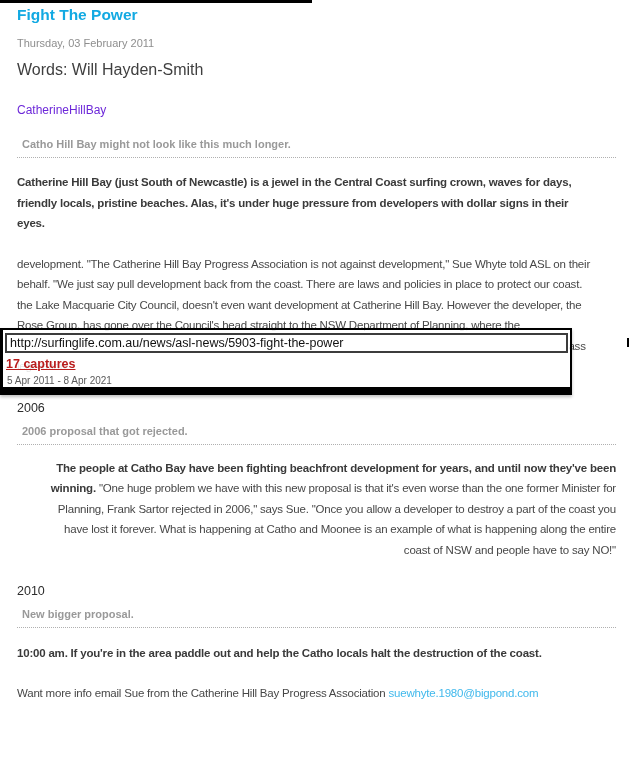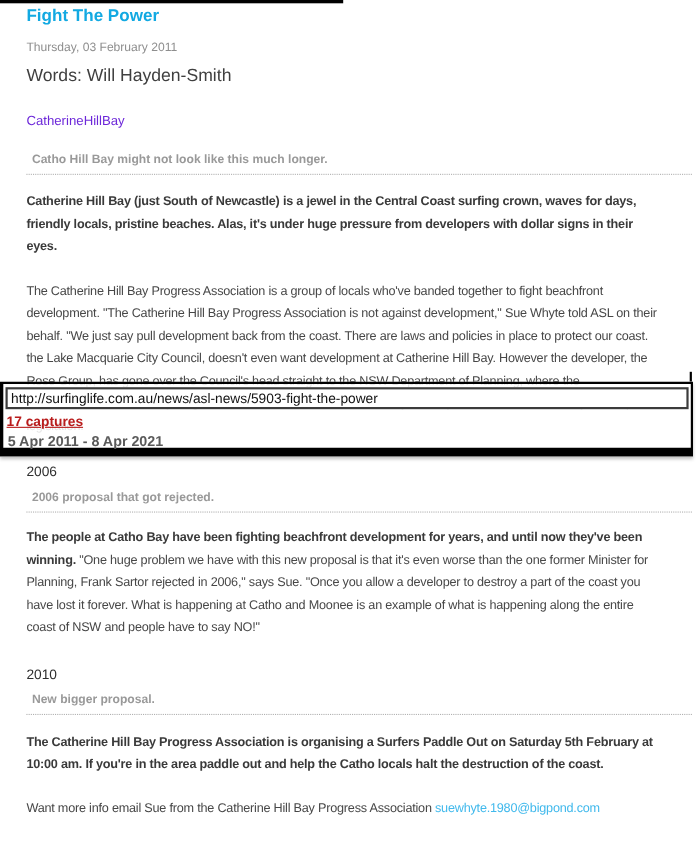--- a/index.html
+++ b/index.html
@@ -1,21 +1,21 @@
 <!DOCTYPE html>
 <html><head>
 <meta charset="utf-8">
 <style>
   html,body{margin:0;padding:0;}
   body{
     width:633px;height:770px;position:relative;background:#ffffff;
     font-family:"Liberation Sans","DejaVu Sans",sans-serif;
     overflow:hidden;
   }
-  .content{padding:0 4px;margin-left:20px;}
+  .content{padding:0 17px;}
   .artifact-topbar{position:absolute;left:0;top:0;width:312px;height:3px;background:#000;}
   .artifact-right{position:absolute;left:627px;top:338px;width:2px;height:9px;background:#000;}
 
   h1.page-title{
     margin:6px 0 0 0;font-size:15.5px;line-height:18px;font-weight:bold;
     color:#12a9e2;letter-spacing:0;
   }
   .article-date{margin-top:13px;font-size:11px;line-height:13px;color:#8e8e8e;}
   .byline{margin-top:13px;font-size:16px;line-height:14px;color:#3f3f3f;}
   .gallery-link{display:inline-block;margin-top:26px;font-size:12px;line-height:14px;color:#6d28d9;text-decoration:none;cursor:pointer;}
@@ -26,46 +26,46 @@
   }
   .caption.c1{margin-top:20px;}
   .caption.c2, .caption.c3{margin-top:9px;}
 
   .para{font-size:11.5px;letter-spacing:-0.2px;color:#474747;}
   .para .line{line-height:20.5px;white-space:nowrap;}
   .para.bold-para{font-weight:bold;color:#3a3a3a;}
   .para .b{font-weight:bold;color:#3a3a3a;}
   .para.intro{margin-top:14px;}
   .para.body1{margin-top:20px;}
-  .para.fight{margin-top:13px;}
+  .para.fight{margin-top:13px;text-align:right;}
   .para.paddle{margin-top:15px;}
   .para.outro{margin-top:19px;}
   .maillink{color:#41b9ec;text-decoration:none;cursor:pointer;}
 
   .h2{margin-top:24px;font-size:12.5px;line-height:15px;color:#2d2d2d;font-weight:normal;}
 
   
   .wayback{
-    position:absolute;left:0;top:347px;width:630px;box-sizing:border-box;
+    position:absolute;left:0;top:328px;width:572px;box-sizing:border-box;
     border:2px solid #000;border-left-width:3px;border-bottom-width:8px;
     background:rgba(255,255,255,0.86);
     box-shadow:0 2px 3px rgba(0,0,0,0.25);
     z-index:5;
   }
   .wayback-url{
     display:block;box-sizing:border-box;width:calc(100% - 4px);
     margin:3px 2px 0 2px;border:2px solid #3c3c3c;background:#fff;
     font-family:"Liberation Sans","DejaVu Sans",sans-serif;
     font-size:12.5px;line-height:14px;color:#111;padding:1px 3px;border-radius:0;
   }
   .captures-link{
     display:inline-block;margin:4px 0 0 3px;
     font-size:12.5px;font-weight:bold;color:#b91c1c;text-decoration:underline;cursor:pointer;
   }
-  .date-range{margin:3px 0 0 4px;font-size:13px;line-height:12px;color:#5a5a5a;font-weight:bold;}
+  .date-range{margin:3px 0 0 4px;font-size:10px;line-height:12px;color:#5a5a5a;}
 </style>
 </head>
 <body>
 
 <div class="artifact-topbar"></div>
 <div class="artifact-right"></div>
 
 <div class="content">
   <h1 class="page-title">Fight The Power</h1>
   <div class="article-date">Thursday, 03 February 2011</div>
@@ -74,21 +74,20 @@
 
   <div class="caption c1">Catho Hill Bay might not look like this much longer.</div>
 
   <div class="para bold-para intro">
       <div class="line">Catherine Hill Bay (just South of Newcastle) is a jewel in the Central Coast surfing crown, waves for days,</div>
       <div class="line">friendly locals, pristine beaches. Alas, it's under huge pressure from developers with dollar signs in their</div>
       <div class="line">eyes.</div>
     </div>
 
   <div class="para body1">
-      <div class="line">The Catherine Hill Bay Progress Association is a group of locals who've banded together to fight beachfront</div>
       <div class="line">development. "The Catherine Hill Bay Progress Association is not against development," Sue Whyte told ASL on their</div>
       <div class="line">behalf. "We just say pull development back from the coast. There are laws and policies in place to protect our coast.</div>
       <div class="line">the Lake Macquarie City Council, doesn't even want development at Catherine Hill Bay. However the developer, the</div>
       <div class="line">Rose Group, has gone over the Council's head straight to the NSW Department of Planning, where the</div>
       <div class="line">Minister can overrule everything." Seems with finite resources scummy developers will do whatever they can to pass</div>
       <div class="line">legislation.</div>
     </div>
 
   <div class="h2">2006</div>
   <div class="caption c2">2006 proposal that got rejected.</div>
@@ -98,21 +97,20 @@
       <div class="line"><span class="b">winning.</span> "One huge problem we have with this new proposal is that it's even worse than the one former Minister for</div>
       <div class="line">Planning, Frank Sartor rejected in 2006," says Sue. "Once you allow a developer to destroy a part of the coast you</div>
       <div class="line">have lost it forever. What is happening at Catho and Moonee is an example of what is happening along the entire</div>
       <div class="line">coast of NSW and people have to say NO!"</div>
     </div>
 
   <div class="h2">2010</div>
   <div class="caption c3">New bigger proposal.</div>
 
   <div class="para bold-para paddle">
-      <div class="line">The Catherine Hill Bay Progress Association is organising a Surfers Paddle Out on Saturday 5th February at</div>
       <div class="line">10:00 am. If you're in the area paddle out and help the Catho locals halt the destruction of the coast.</div>
     </div>
 
   <div class="para outro">
       <div class="line">Want more info email Sue from the Catherine Hill Bay Progress Association <a class="maillink" href="#">suewhyte.1980@bigpond.com</a></div>
     </div>
 </div>
 
 <div class="wayback">
   <input class="wayback-url" type="text" value="http://surfinglife.com.au/news/asl-news/5903-fight-the-power" style="">

